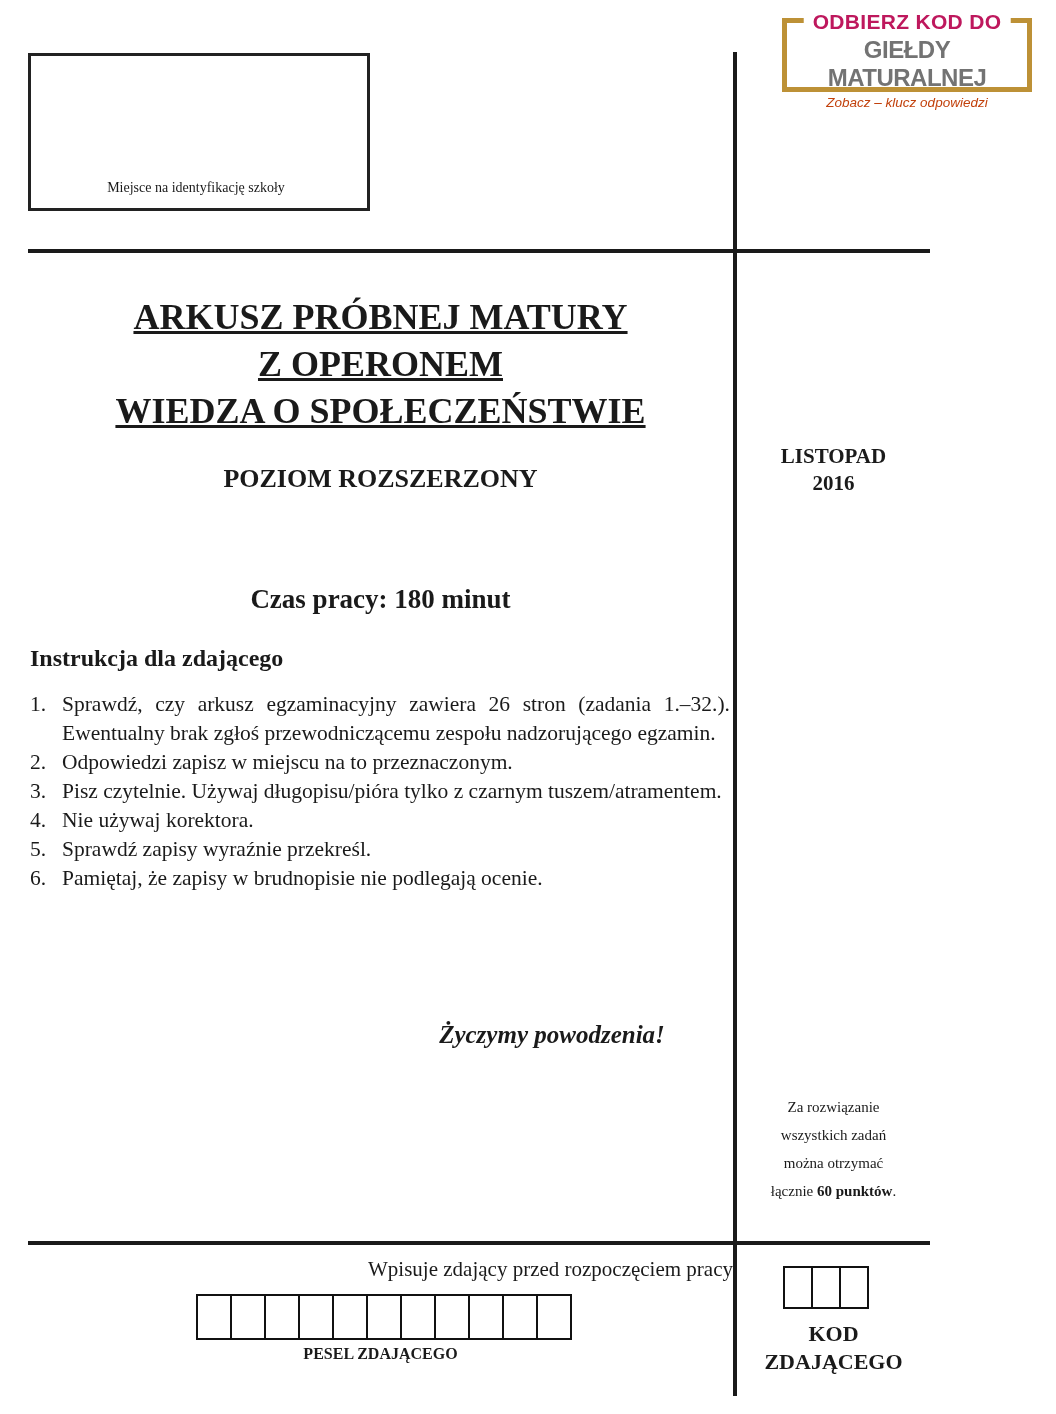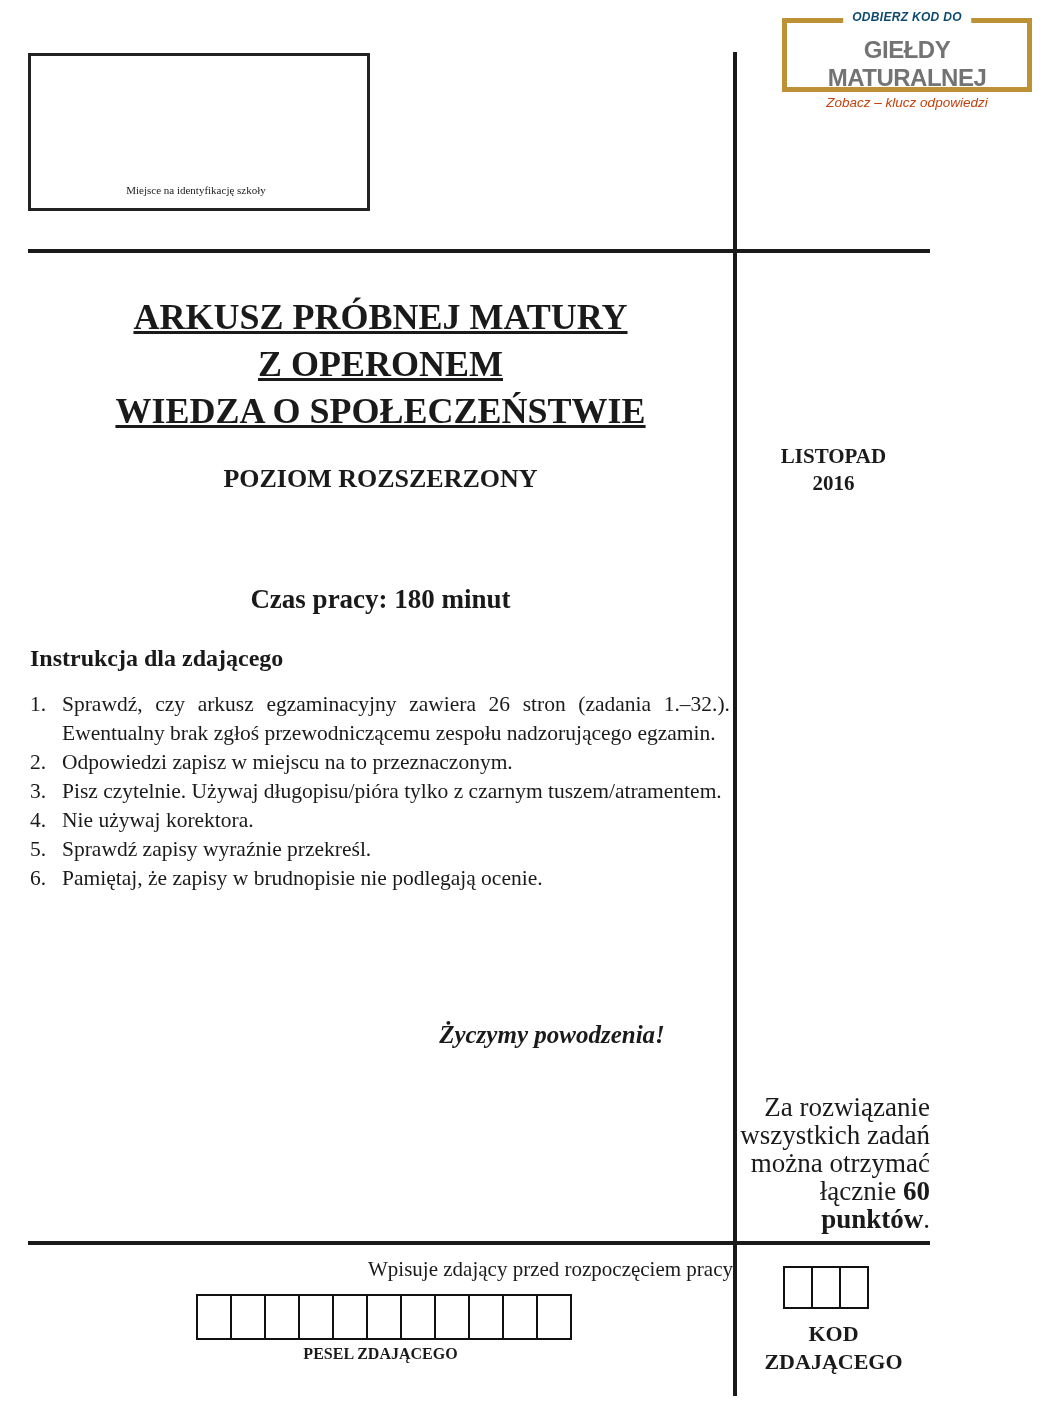--- a/index.html
+++ b/index.html
@@ -1,27 +1,27 @@
 <!DOCTYPE html>
 <html lang="pl"><head>
 <meta charset="utf-8">
 <style>
   html,body{margin:0;padding:0;background:#e8e8e8;}
   .page{position:relative;width:1056px;height:1414px;background:#ffffff;margin:0 auto;
         font-family:"Liberation Serif",serif;color:#1a1a1a;overflow:hidden;}
 
   
   .school-box{position:absolute;left:28px;top:53px;width:336px;height:152px;border:3px solid #222;}
-  .school-box-label{position:absolute;left:0;right:6px;bottom:12px;text-align:center;font-size:11px;}
+  .school-box-label{position:absolute;left:0;right:6px;bottom:12px;text-align:center;font-size:14px;}
 
   
   .badge{position:absolute;left:782px;top:18px;width:240px;height:64px;border:5px solid #BD9136;text-align:center;}
   .badge-title{position:absolute;top:-13px;left:50%;transform:translateX(-50%);background:#fff;padding:0 9px;
-               font-family:"Liberation Sans",sans-serif;font-weight:700;font-size:12px;color:#0c4a6e;
-               white-space:nowrap;letter-spacing:.3px;font-style:italic;}
+               font-family:"Liberation Sans",sans-serif;font-weight:700;font-size:21px;color:#be185d;
+               white-space:nowrap;letter-spacing:.3px;}
   .badge-brand{margin-top:13px;font-family:"Liberation Sans",sans-serif;font-weight:700;font-size:24px;
                color:#737373;letter-spacing:-0.5px;}
   .badge-sub{margin-top:3px;font-family:"Liberation Sans",sans-serif;font-style:italic;font-size:13.5px;color:#c2410c;}
 
   
   .vrule{position:absolute;left:733px;top:52px;width:4px;height:1344px;background:#1a1a1a;}
   .hrule-top{position:absolute;left:28px;top:249px;width:902px;height:4px;background:#1a1a1a;}
   .hrule-bottom{position:absolute;left:28px;top:1241px;width:902px;height:4px;background:#1a1a1a;}
 
   
@@ -33,21 +33,21 @@
   .instr-list{position:absolute;left:30px;top:690px;width:700px;font-size:21.5px;line-height:29px;}
   .instr-item{display:flex;}
   .instr-num{flex:0 0 32px;}
   .instr-text{flex:1;text-align:justify;}
   .goodluck{position:absolute;left:352px;top:1021px;width:400px;text-align:center;
             font-weight:700;font-style:italic;font-size:25px;}
 
   
   .date{position:absolute;left:737px;top:443px;width:193px;text-align:center;font-weight:700;
         font-size:21px;line-height:27px;}
-  .points{position:absolute;left:737px;top:1093px;width:193px;text-align:right;font-size:27px;line-height:28px;}
+  .points{position:absolute;left:737px;top:1093px;width:193px;text-align:center;font-size:15px;line-height:28px;}
   .points .b{font-weight:700;}
 
   
   .fill-note{position:absolute;left:28px;top:1257px;width:705px;text-align:right;font-size:21px;}
   .pesel-grid{position:absolute;left:196px;top:1294px;display:flex;}
   .cell{width:32px;height:42px;border:2px solid #111;margin-left:-2px;background:#fff;}
   .cell:first-child{margin-left:0;}
   .pesel-label{position:absolute;left:28px;top:1345px;width:705px;text-align:center;font-weight:700;font-size:16px;}
   .kod-grid{position:absolute;left:783px;top:1266px;display:flex;}
   .kod-grid .cell{width:26px;height:39px;}

